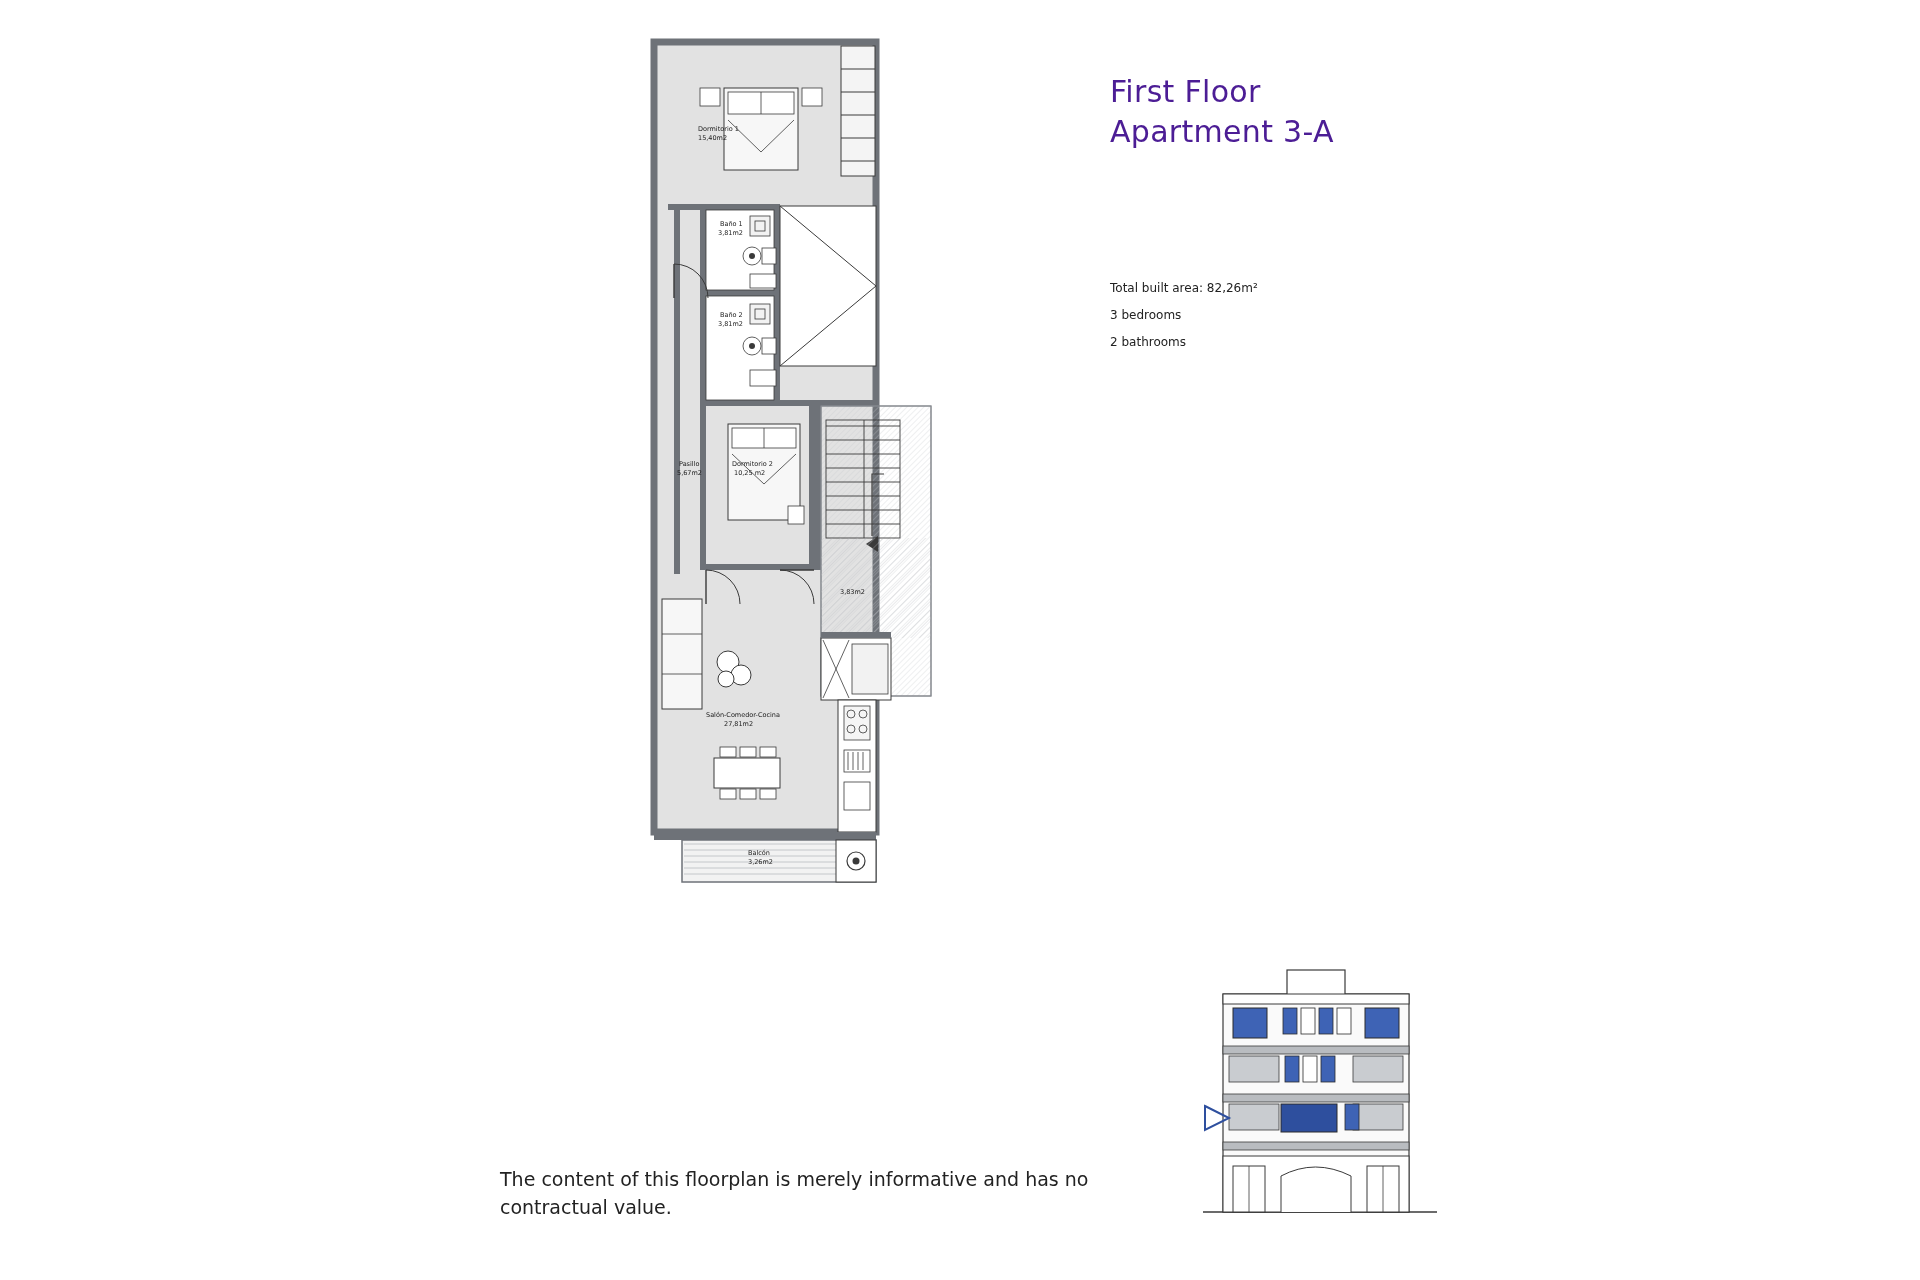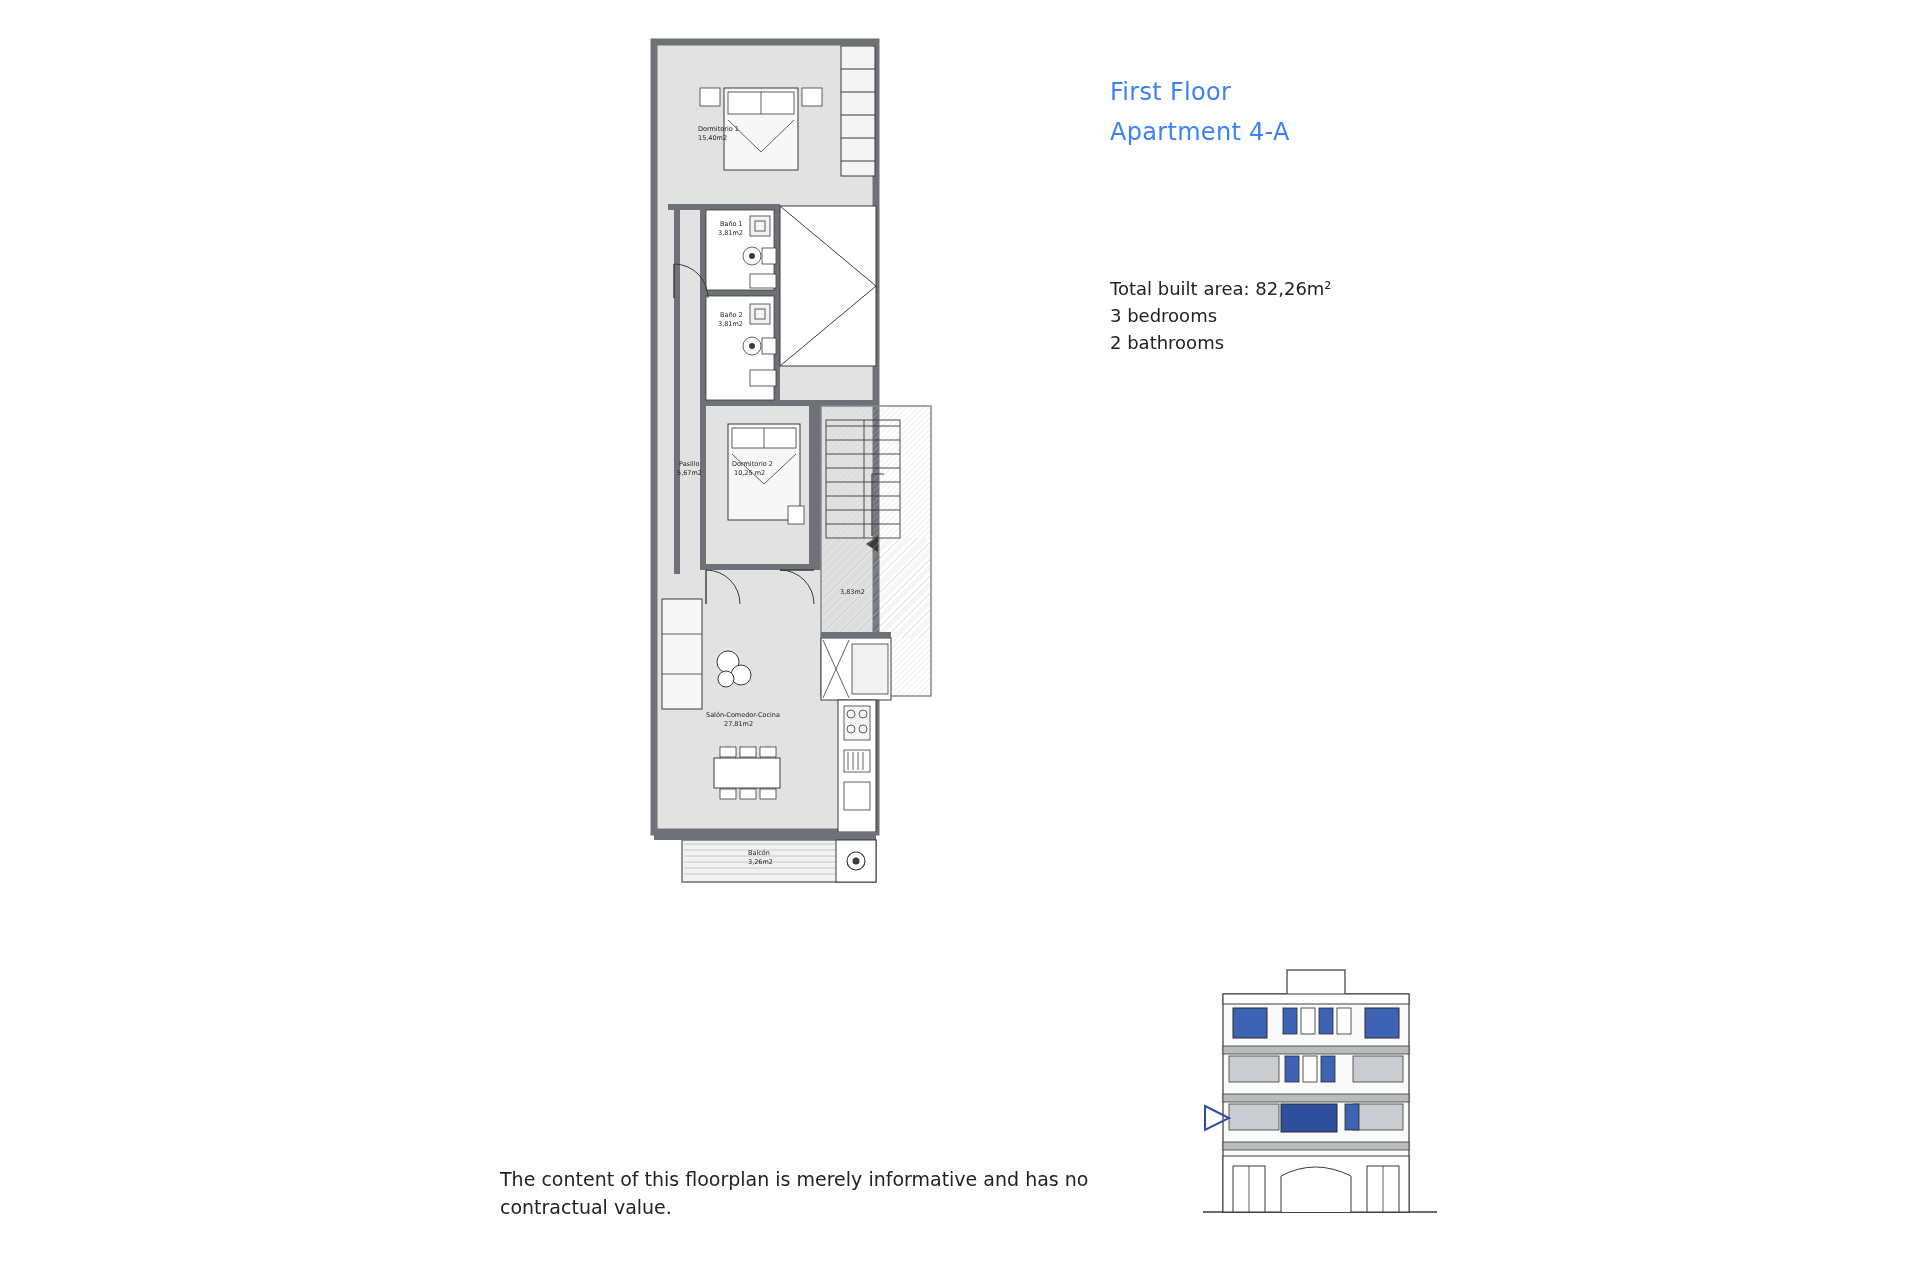--- a/index.html
+++ b/index.html
@@ -21,35 +21,35 @@
   }
 
   
   .title-block {
     position: absolute;
     left: 1110px;
     top: 72px;
     color: #1a1a1a;
   }
   .title-line {
-    font-size: 24px;
+    font-size: 30px;
     line-height: 40px;
     letter-spacing: 0.3px;
     font-family: "DejaVu Sans", sans-serif;
     font-weight: 400;
-    color: #3b82f6;
+    color: #4c1d95;
   }
   .specs-block {
     position: absolute;
     left: 1110px;
     top: 275px;
     color: #1a1a1a;
   }
   .spec-line {
-    font-size: 18px;
+    font-size: 12px;
     line-height: 27px;
     color: #222;
   }
 
   
   .disclaimer {
     position: absolute;
     left: 500px;
     top: 1165px;
     width: 620px;
@@ -83,21 +83,21 @@
     fill: #1b1b1b;
   }
 </style>
 </head>
 <body>
 
 <div class="stage">
 
   <div class="title-block">
     <div class="title-line">First Floor</div>
-    <div class="title-line">Apartment 4-A</div>
+    <div class="title-line">Apartment 3-A</div>
   </div>
 
   <div class="specs-block">
     <div class="spec-line">Total built area: 82,26m²</div>
     <div class="spec-line">3 bedrooms</div>
     <div class="spec-line">2 bathrooms</div>
   </div>
 
   <div class="disclaimer">The content of this floorplan is merely informative and has no contractual value.</div>
 

